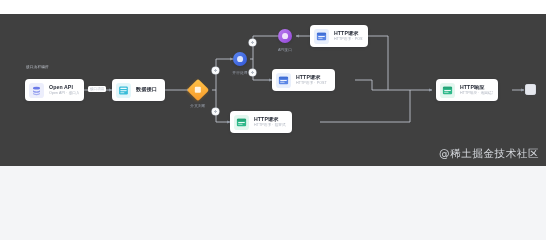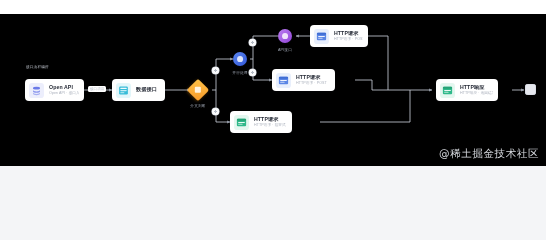--- a/index.html
+++ b/index.html
@@ -2,21 +2,21 @@
 <html><head>
 <meta charset="utf-8">
 <style>
   html,body{margin:0;padding:0;}
   body{
     width:546px;height:166px;overflow:hidden;
     background:#f4f5f7;
     font-family:"Liberation Sans","DejaVu Sans",sans-serif;
     -webkit-font-smoothing:antialiased;
   }
-  #canvas{position:relative;width:546px;height:166px;background:#000000;}
+  #canvas{position:relative;width:546px;height:166px;background:#404040;}
   #topband{position:absolute;left:0;top:0;width:546px;height:14px;background:#ffffff;}
   #edges{position:absolute;left:0;top:0;width:546px;height:166px;}
 
   
   .card{
     position:absolute;background:#ffffff;border-radius:4px;
     box-shadow:0 1px 3px rgba(17,24,39,.13),0 0 0 .5px rgba(17,24,39,.04);
     display:flex;align-items:center;box-sizing:border-box;
     padding:0 5px 0 4px;
   }

